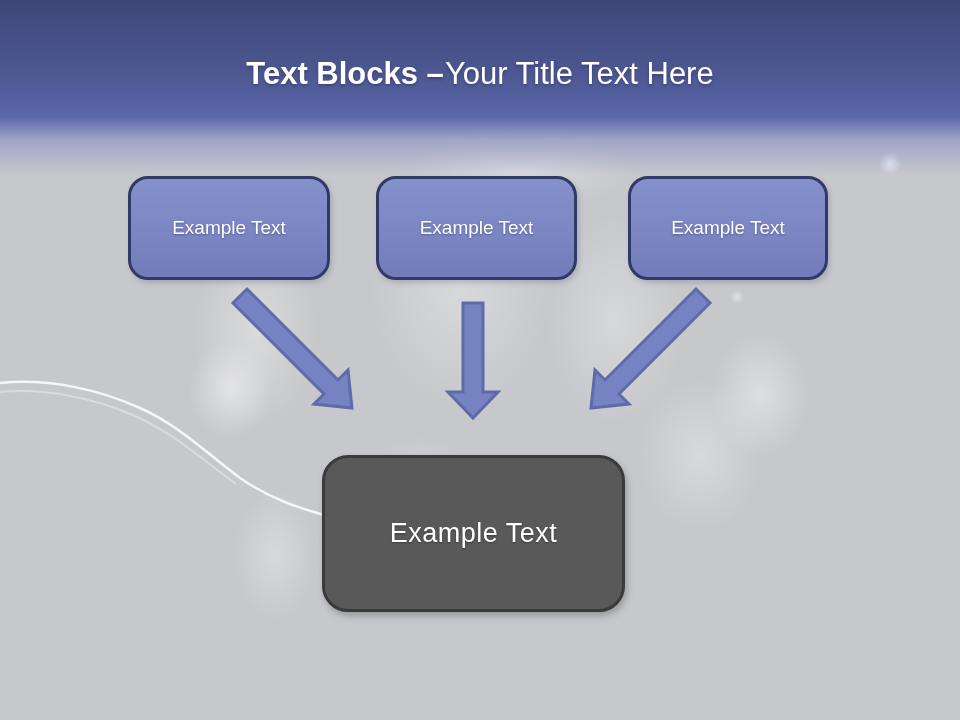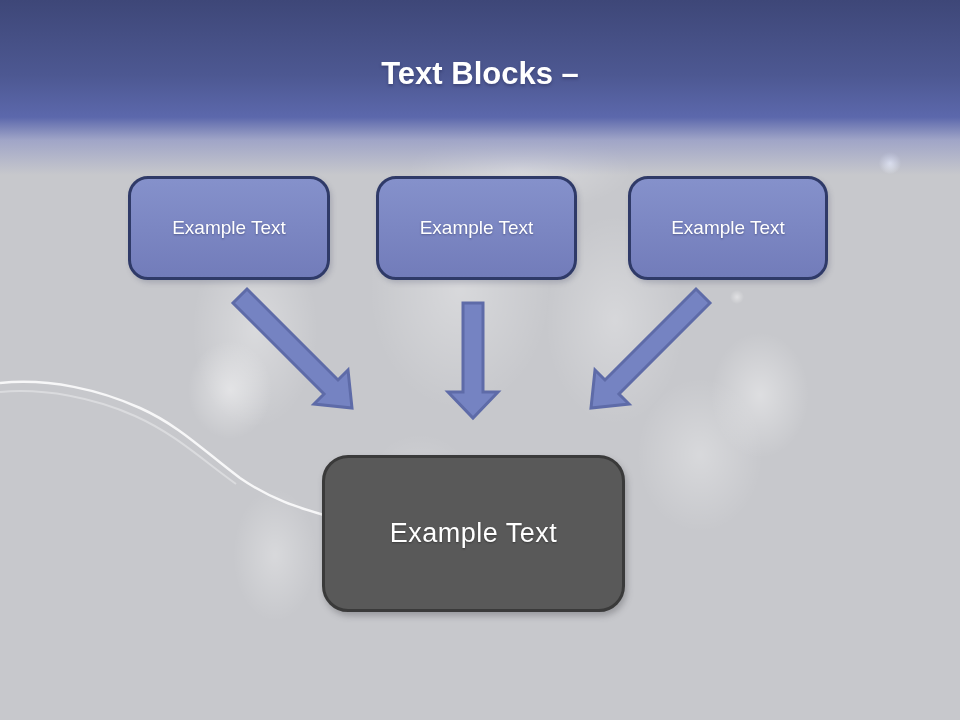--- a/index.html
+++ b/index.html
@@ -84,20 +84,21 @@
     <svg class="rope" width="960" height="720" viewBox="0 0 960 720">
       <path d="M0,383 C50,378 100,390 140,408 C180,426 205,452 240,478 C272,500 300,508 324,515" fill="none" stroke="rgba(255,255,255,0.85)" stroke-width="2.5"></path>
       <path d="M0,392 C45,388 95,398 135,416 C175,434 200,458 236,484" fill="none" stroke="rgba(255,255,255,0.35)" stroke-width="2"></path>
     </svg>
   </div>
 
   <div class="header"></div>
 
   <h1 class="title">
     <span class="t-bold">Text Blocks –</span>
+    <span class="t-reg">Your Title Text Here</span>
   </h1>
 
   <div class="block block-1">
     <span>Example Text</span>
   </div>
   <div class="block block-2">
     <span>Example Text</span>
   </div>
   <div class="block block-3">
     <span>Example Text</span>

